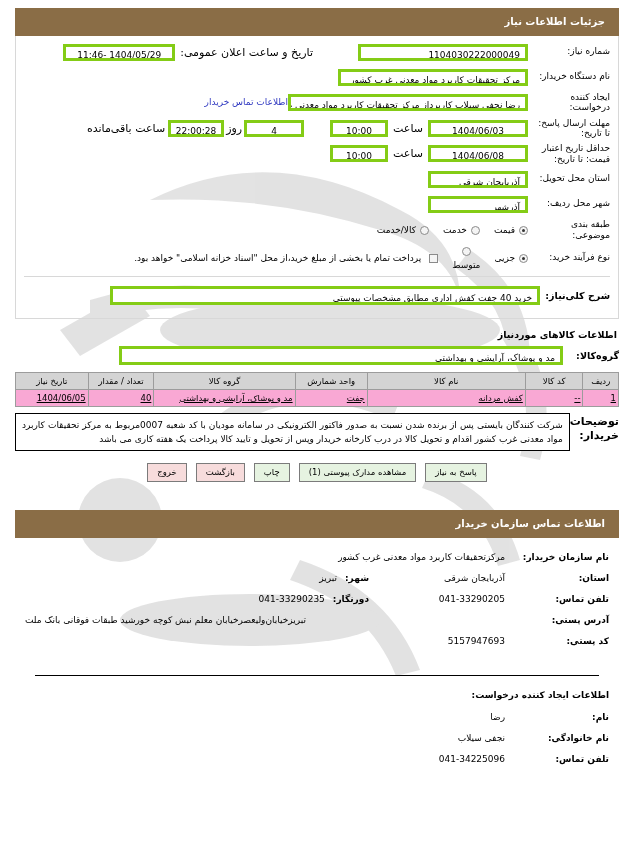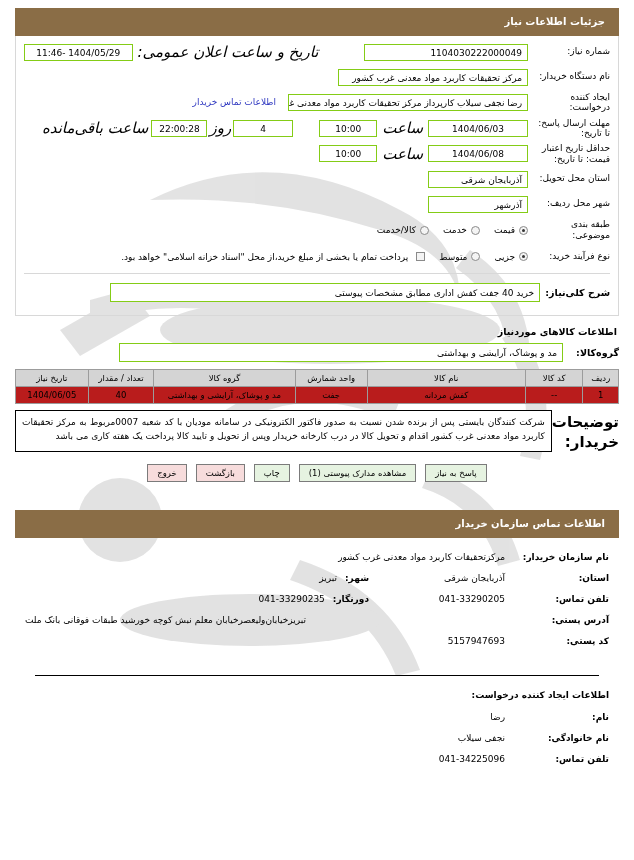--- a/index.html
+++ b/index.html
@@ -64,38 +64,37 @@
   .lbl{
     text-align:right;
     font-size:9px;
     color:#000;
     line-height:1.25;
     flex:0 0 auto;
     padding-left:6px;
   }
   .lbl.w-wide{width:76px;}
   .box{
-    border:1px solid #84cc16;
+    border:3px solid #84cc16;
     background:#fff;
     height:17px;
     line-height:17px;
     font-size:9px;
     padding:0 5px;
     text-align:right;
     box-sizing:border-box;
     white-space:nowrap;
     overflow:hidden;
   }
   .box.num{text-align:right;}
   .box.ctr{text-align:center;}
   .mini-lbl{
-    font-size:15px;
+    font-size:11px;
     padding:0 5px;
     white-space:nowrap;
-    font-style:italic;
   }
   .link{
     color:#2f38c0;
     font-size:9px;
     text-decoration:none;
     cursor:pointer;
     white-space:nowrap;
   }
 
   
@@ -130,31 +129,32 @@
     background:#d4d4d4;
     border:1px solid #9c9c9c;
     font-weight:normal;
     padding:3px 2px;
     text-align:center;
     font-size:8.5px;
   }
   table.goods td{
     border:1px solid #9c9c9c;
     padding:3px 2px;
-    text-align:center;
-    background:#b91c1c;
+    text-align:right;
+    background:#f9a8d4;
     font-size:8.5px;
+    text-decoration:underline;
   }
 
   
   .desc-wrap{display:flex;align-items:stretch;margin-top:6px;}
   .desc-lbl{
     flex:0 0 44px;
     font-weight:bold;
-    font-size:15px;
+    font-size:11px;
     text-align:right;
     padding-top:2px;
     line-height:1.35;
   }
   .desc-box{
     flex:1 1 auto;
     border:1px solid #000;
     padding:4px 6px;
     font-size:9px;
     line-height:1.6;
@@ -244,21 +244,21 @@
     </div>
 
     <div class="row">
       <div class="lbl w-wide">نام دستگاه خریدار:</div>
       <div class="box" style="width:190px;">مرکز تحقیقات کاربرد مواد معدنی غرب کشور</div>
     </div>
 
     <div class="row">
       <div class="lbl w-wide" style="line-height:1.15;">ایجاد کننده درخواست:</div>
       <div class="box" style="width:240px;">رضا نجفی سیلاب کارپرداز مرکز تحقیقات کاربرد مواد معدنی غرب کشور</div>
-      <a class="link" style="margin-right:12px;">اطلاعات تماس خریدار</a>
+      <a class="link" style="margin-right:0;">اطلاعات تماس خریدار</a>
     </div>
 
     <div class="row">
       <div class="lbl w-wide" style="line-height:1.15;">مهلت ارسال پاسخ: تا تاریخ:</div>
       <div class="box ctr" style="width:100px;">1404/06/03</div>
       <div class="mini-lbl">ساعت</div>
       <div class="box ctr" style="width:58px;">10:00</div>
       <div class="box ctr" style="width:60px;margin-right:26px;">4</div>
       <div class="mini-lbl" style="padding:0 2px;">روز</div>
       <div class="box ctr" style="width:56px;">22:00:28</div>
@@ -300,21 +300,21 @@
       </div>
     </div>
 
     <div class="row">
       <div class="lbl w-wide">نوع فرآیند خرید:</div>
       <div style="display:flex;align-items:center;">
         <label class="opt">
           <span class="radio on"></span>
           <span>جزیی</span>
         </label>
-        <label class="opt" style="">
+        <label class="opt" style="flex-direction:column;">
           <span class="radio"></span>
           <span>متوسط</span>
         </label>
         <label class="opt">
           <span class="cbox"></span>
           <span class="note">پرداخت تمام یا بخشی از مبلغ خرید،از محل "اسناد خزانه اسلامی" خواهد بود.</span>
         </label>
       </div>
     </div>
 

